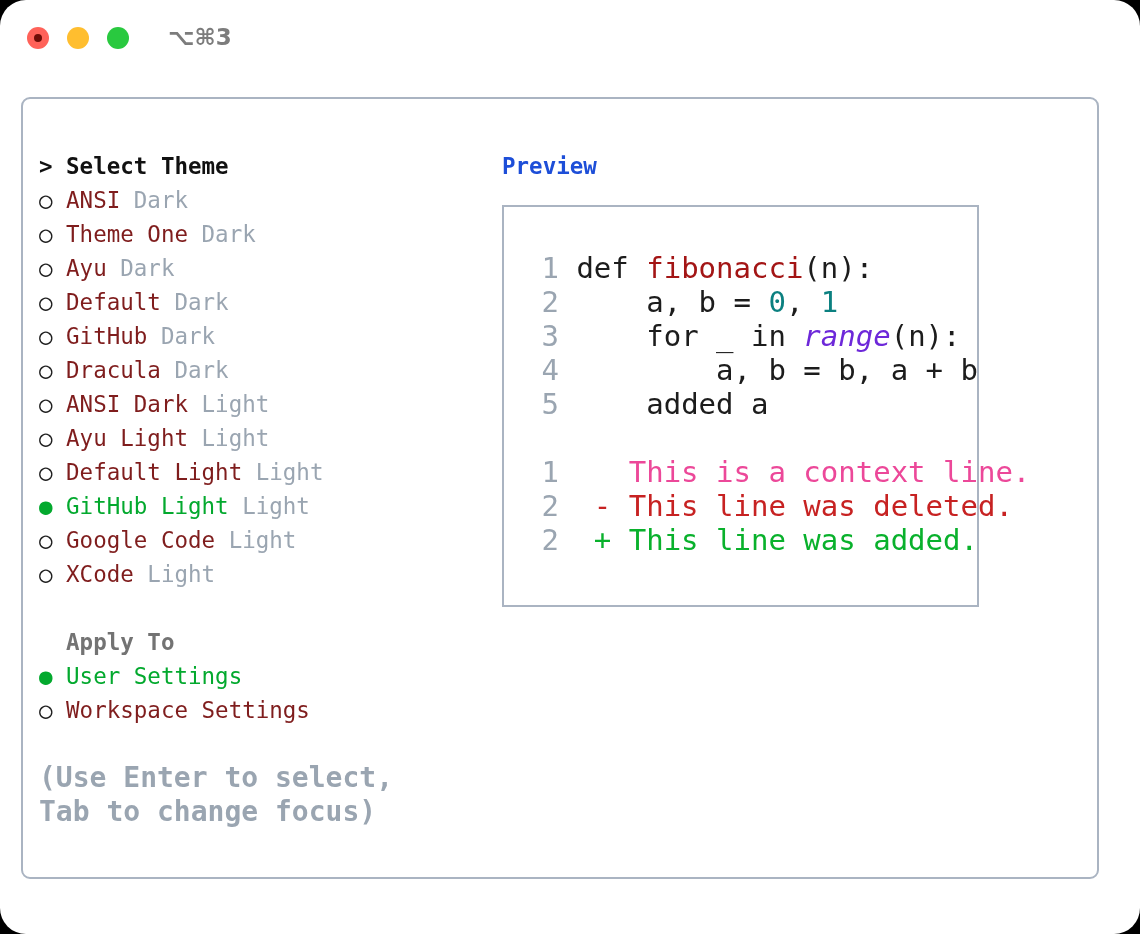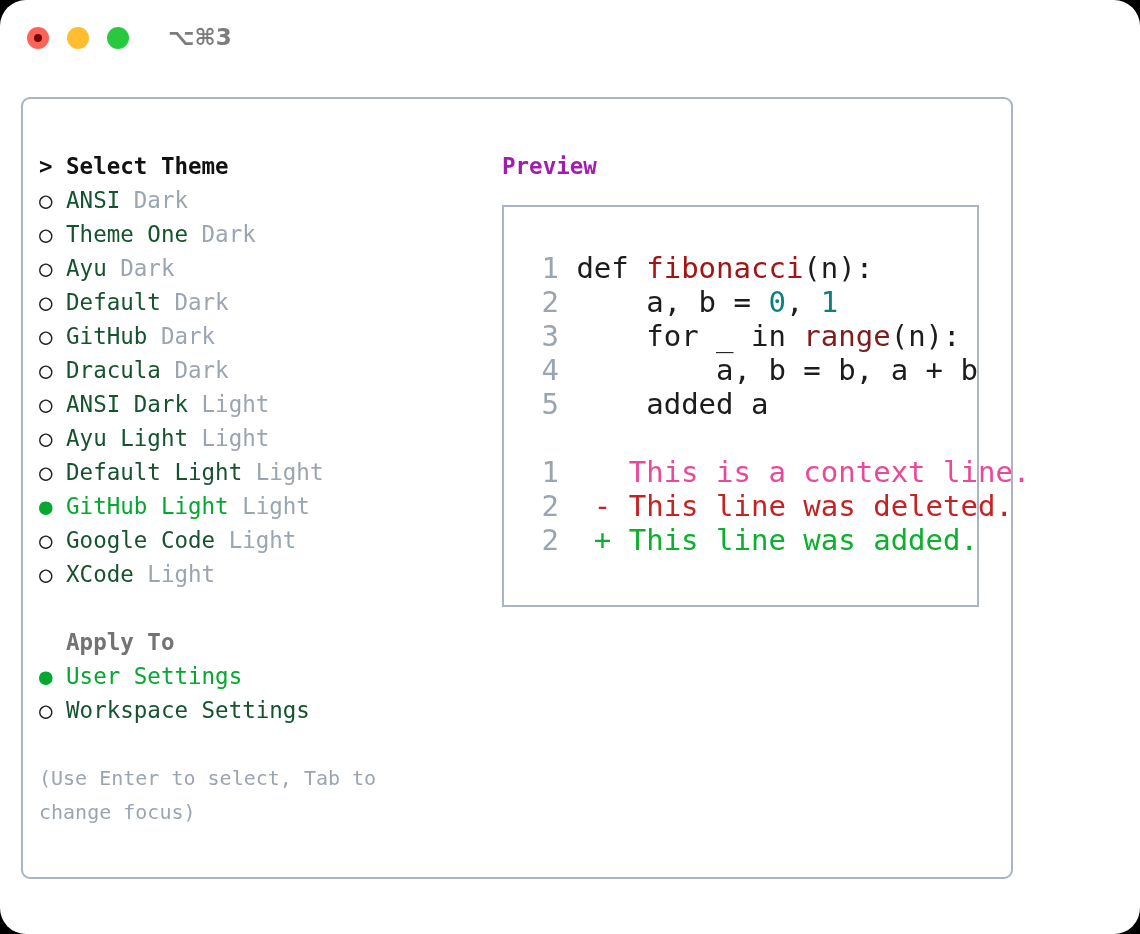--- a/index.html
+++ b/index.html
@@ -67,21 +67,21 @@
     color: #7c7c7c;
     letter-spacing: 0px;
     white-space: pre;
   }
 
   
   .panel {
     position: absolute;
     left: 21px;
     top: 97px;
-    width: 992px;
+    width: 1078px;
     height: 782px;
     border: 2px solid #aab4c2;
     border-radius: 9px;
     box-sizing: border-box;
     background: #ffffff;
   }
 
   .content {
     position: absolute;
     left: 0; top: 0;
@@ -113,56 +113,57 @@
     display: inline-block;
     width: 2ch;
   }
 
   .marker {
     display: inline-block;
     width: 2ch;
   }
 
   .list-row { white-space: pre; }
-  .row-label { color: #14532d; }
+  .row-label { color: #7f1d1d; }
   .row-badge { color: #9aa5b1; }
 
   .row-selected .row-label,
   .row-selected .marker { color: #03a92e; }
 
   .section-gap { height: 34px; }
 
   .apply-head {
     font-weight: bold;
     color: #737373;
     white-space: pre;
   }
 
   .hint {
     margin-top: 34px;
     color: #9aa5b1;
     font-family: "DejaVu Sans Mono", monospace;
-    font-size: 20px;
+    font-size: 28px;
     line-height: 34px;
     width: 400px;
     white-space: pre-wrap;
+    font-weight: bold;
   }
 
   
   .right-col {
     position: absolute;
     left: 479px;
     top: 50px;
     width: 490px;
   }
   .preview-title {
     font-family: "DejaVu Sans Mono", monospace;
     font-size: 22.5px;
     font-weight: bold;
-    color: #a21caf;
+    color: #1d4ed8;
     line-height: 34px;
   }
   .preview-box {
     margin-top: 22px;
     width: 477px;
     height: 402px;
     border: 2px solid #aab4c2;
     box-sizing: border-box;
     background: #ffffff;
     padding: 44px 0 0 0;
@@ -177,21 +178,21 @@
   }
   .gutter {
     display: inline-block;
     width: 2ch;
     text-align: right;
     color: #9aa5b1;
   }
   .code-text { color: #1c1c1c; }
   .tok-fn   { color: #a31515; }
   .tok-num  { color: #0b8080; }
-  .tok-call { color: #7f1d1d; }
+  .tok-call { color: #6d28d9; font-style: italic; }
 
   .diff-gap { height: 34px; }
   .diff-sign { display: inline-block; width: 2ch; }
   .diff-context { color: #ec4899; }
   .diff-del     { color: #c72222; }
   .diff-add     { color: #09b12c; }
 </style>
 </head>
 <body>
 

